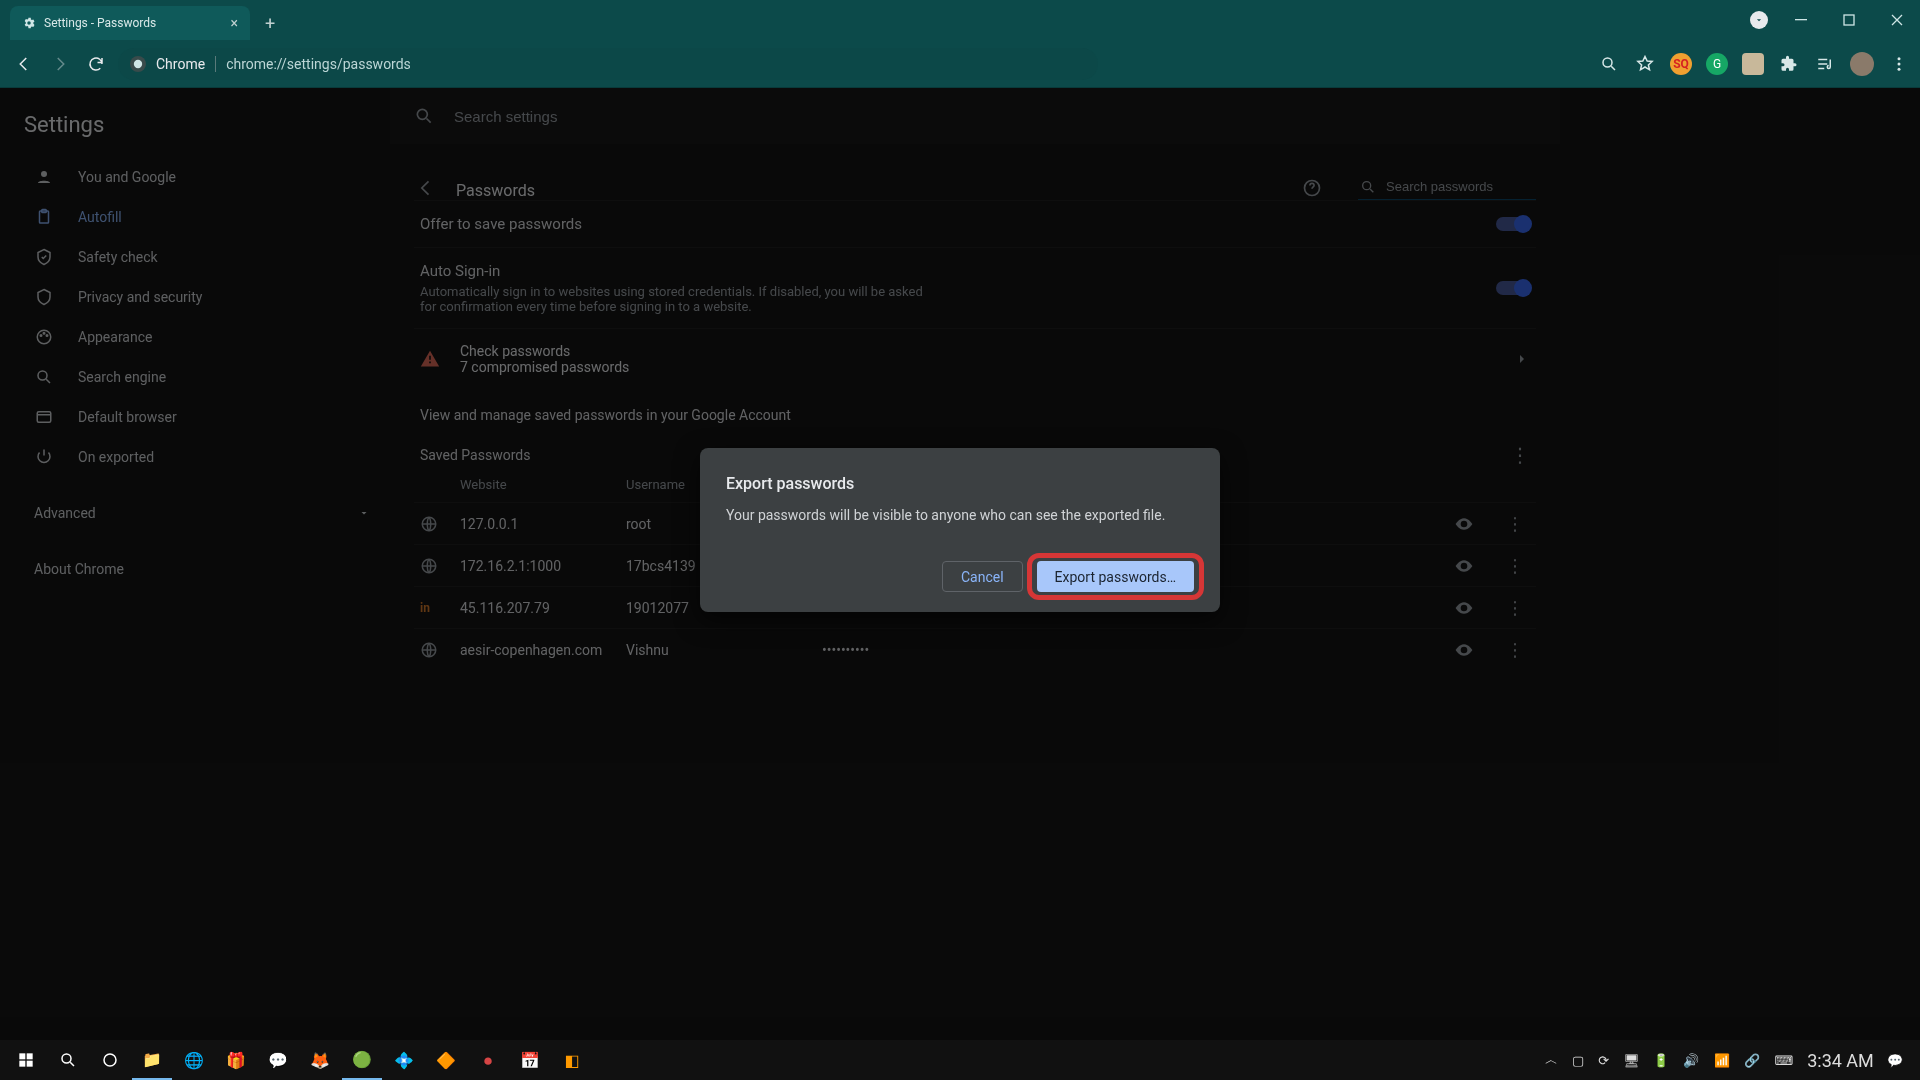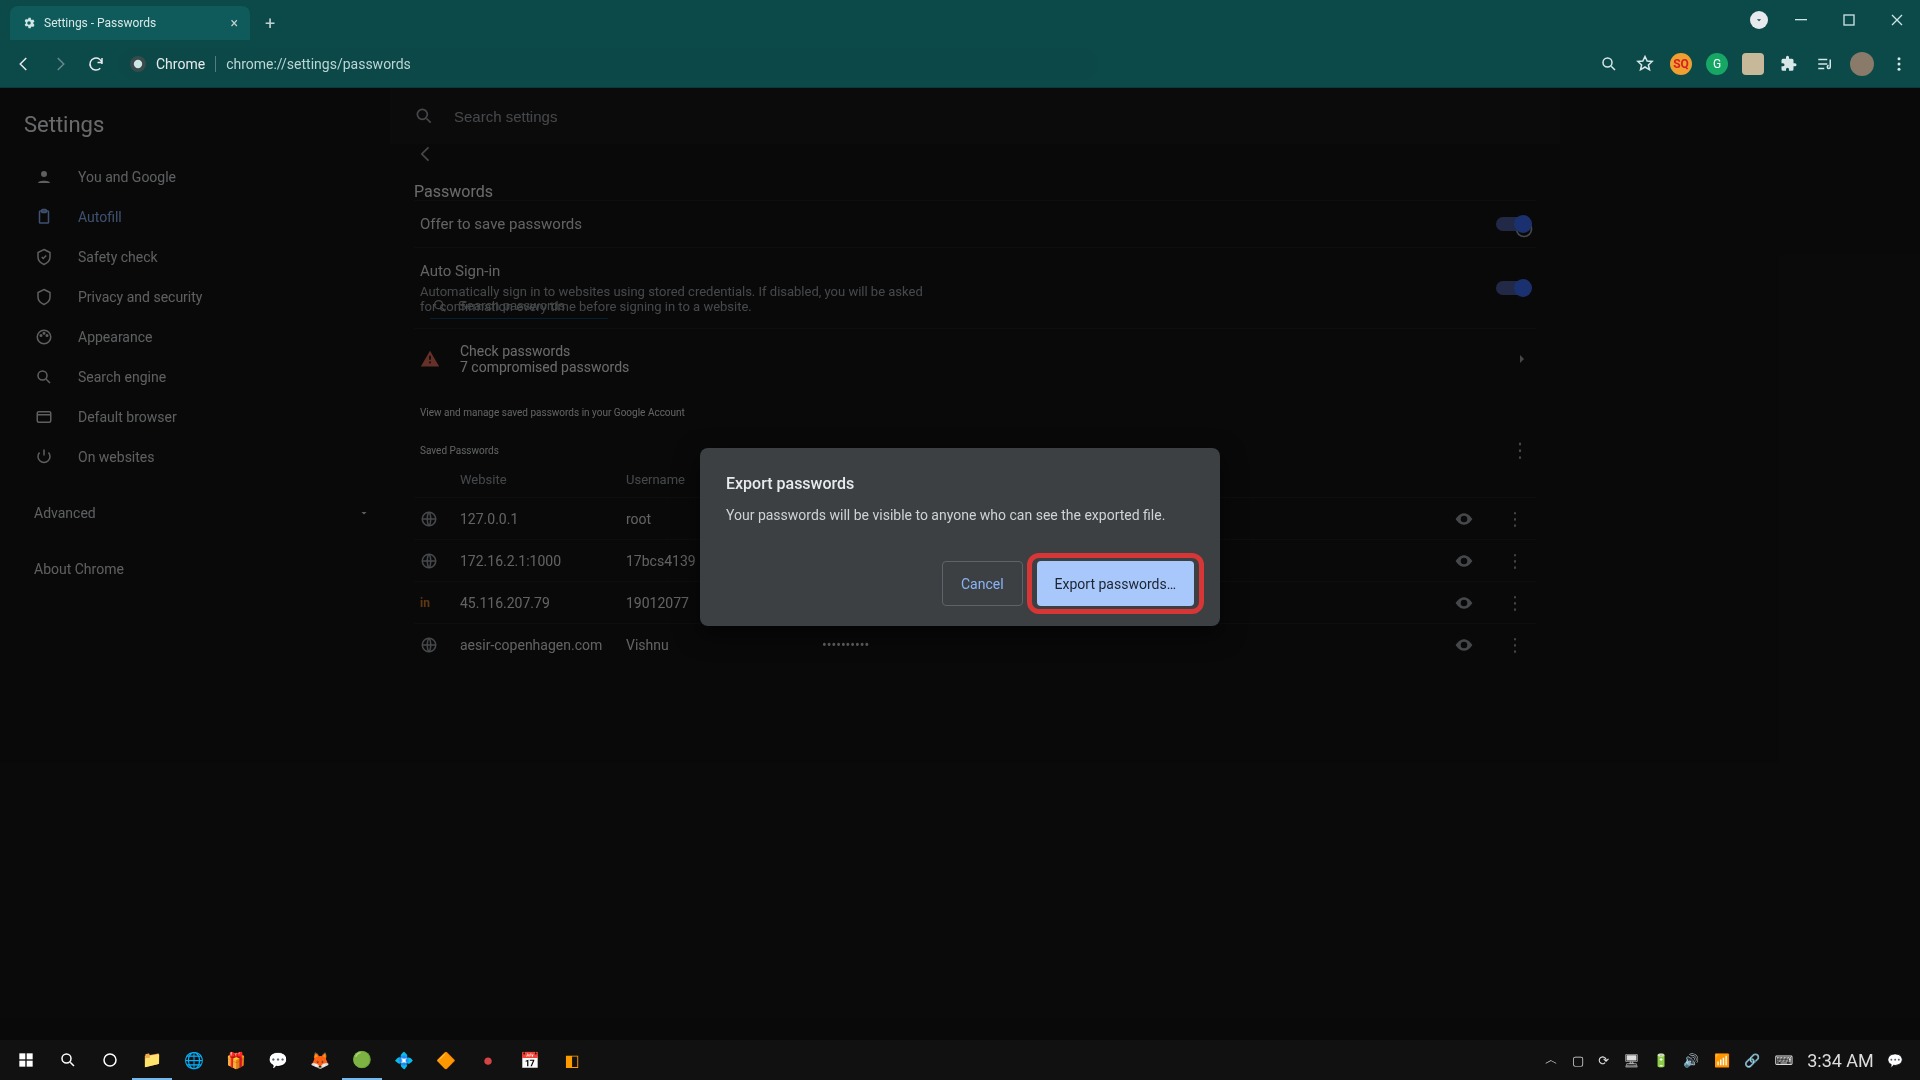--- a/index.html
+++ b/index.html
@@ -54,54 +54,54 @@
   .side-item .ico { width:20px; height:20px; display:flex; align-items:center; justify-content:center; color:inherit; }
   .side-gap { height:16px; }
   .side-item .ext-arrow { margin-left:auto; }
 
   .main-col { flex:1; display:flex; flex-direction:column; }
   .search-settings { height:56px; background: var(--panel-bg); display:flex; align-items:center; padding:0 24px; color: var(--text-dim); gap:18px; margin-right:360px; border-radius:0;}
   .search-settings input { flex:1; background:transparent; border:none; outline:none; color:var(--text-main); font-size:15px;}
 
   .panel-scroll { flex:1; overflow:auto; padding-right:360px;}
   .panel { background:transparent; padding:0 24px; }
-  .panel-header { display:flex; align-items:flex-start; height:56px; gap:18px;flex-direction:column; }
+  .panel-header { display:flex; align-items:flex-end; height:56px; gap:18px; }
   .panel-header .back { width:24px; height:24px; display:flex; align-items:center; justify-content:center; color:var(--text-dim); cursor:pointer;}
   .panel-header .title { font-size:16px; color:#e8eaed; }
   .panel-header .help { margin-left:auto; width:24px;height:24px; display:flex;align-items:center;justify-content:center;color:var(--text-dim); cursor:pointer;}
   .panel-header .searchpw { display:flex; align-items:center; gap:8px; border-bottom:1px solid #0c4a6e; padding:4px 2px; margin-left:16px;margin-top:36px; }
   .panel-header .searchpw input { background:transparent; border:none; outline:none; color:var(--text-main); width:150px; font-size:13px;}
 
   .setting-row { display:flex; align-items:center; padding:14px 6px; border-top:1px solid rgba(255,255,255,.04);}
   .setting-row .label { font-size:15px; color:#d8dadd; }
   .setting-row .desc { font-size:13px; color:var(--text-dim); max-width:520px; margin-top:4px;}
   .setting-row .toggle { margin-left:auto; width:34px; height:14px; background:#4a5c9e; border-radius:7px; position:relative; cursor:pointer;}
   .setting-row .toggle::after { content:""; position:absolute; width:18px; height:18px; border-radius:50%; background: var(--toggle-on); top:-2px; right:-2px; }
 
   .check-row { display:flex; align-items:center; padding:14px 6px; border-top:1px solid rgba(255,255,255,.04); gap:20px;}
   .check-row .warn { color:#e06a5a; }
   .check-row .arrow { margin-left:auto; color:var(--text-dim);}
 
-  .section-label { padding:18px 6px 6px; font-size:10px; color:#d8dadd;}
+  .section-label { padding:18px 6px 6px; font-size:14px; color:#d8dadd;}
   .pw-header-row, .pw-row { display:grid; grid-template-columns: 34px 160px 190px 1fr 40px 30px; align-items:center; padding:10px 6px; gap:6px;}
   .pw-header-row { color:var(--text-dim); font-size:13px;}
   .pw-row { font-size:14px; color:#d8dadd; border-top:1px solid rgba(255,255,255,.04);}
   .pw-row .globe { color:var(--text-dim); font-size:16px; }
   .pw-row .eye { color:var(--text-dim); cursor:pointer; font-size:18px;}
   .pw-row .dots { color:var(--text-dim); cursor:pointer; font-size:18px; text-align:center;}
   .more-dots { color:var(--text-dim); font-size:20px; cursor:pointer; }
 
   .saved-header { display:flex; align-items:center; padding:14px 6px 0;}
 
   
   .modal { position:absolute; z-index:10; left:50%; top:360px; transform:translate(-50%,0); width:520px; background:var(--modal-bg); border-radius:8px; padding:26px 26px 20px; box-shadow:0 8px 24px rgba(0,0,0,.6);}
   .modal h3 { margin:0 0 14px; font-size:16px; font-weight:500; color:#e8eaed;}
   .modal p { margin:0; font-size:14px; color:#d0d3d6;}
   .modal-actions { display:flex; justify-content:flex-end; gap:14px; margin-top:38px;}
-  .btn { height:45px; padding:0 18px; border-radius:4px; font-size:14px; display:flex; align-items:center; cursor:pointer;text-align:right; }
+  .btn { height:31px; padding:0 18px; border-radius:4px; font-size:14px; display:flex; align-items:center; cursor:pointer;text-align:right; }
   .btn-outline { border:1px solid #5f6368; color:#8ab4f8; background:transparent;}
   .btn-primary { background:var(--btn-primary-bg); color:var(--btn-primary-text); }
   .highlight-ring { position:absolute; border:5px solid var(--highlight-red); border-radius:12px; pointer-events:none;}
 
   
   .taskbar { position:absolute; bottom:0; left:0; right:0; height:40px; background:#111; display:flex; align-items:center; padding:0 6px; gap:2px; z-index:20;}
   .tb-btn { width:40px; height:40px; display:flex; align-items:center; justify-content:center; cursor:pointer; color:#ddd; font-size:16px;}
   .tb-btn.active { border-bottom:2px solid #76b9ed;}
   .tray { margin-left:auto; display:flex; align-items:center; gap:14px; color:#ddd; font-size:13px; padding-right:10px;}
   .tray .clock { font-size:18px; }
@@ -278,21 +278,21 @@
             </svg>
           </span>
         <span>Default browser</span>
       </div>
       <div class="side-item">
         <span class="ico">
             <svg width="18" height="18" viewBox="0 0 24 24" fill="none" stroke="currentColor" stroke-width="2">
               <path d="M12 2v8M6 6a8 8 0 1012 0"></path>
             </svg>
           </span>
-        <span>On websites</span>
+        <span>On exported</span>
       </div>
       <div class="side-gap"></div>
       <div class="side-item">
         <span>Advanced</span>
         <span class="ext-arrow">
             <svg width="12" height="12" viewBox="0 0 24 24" fill="currentColor">
               <path d="M7 10l5 5 5-5z"></path>
             </svg>
           </span>
       </div>

